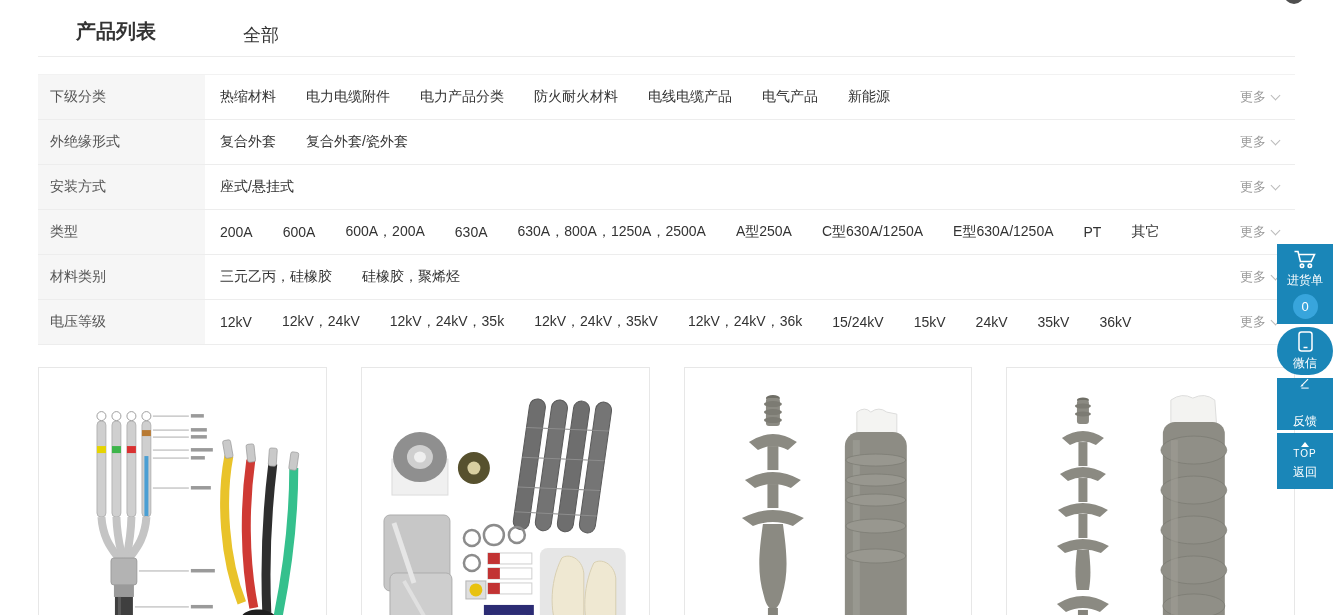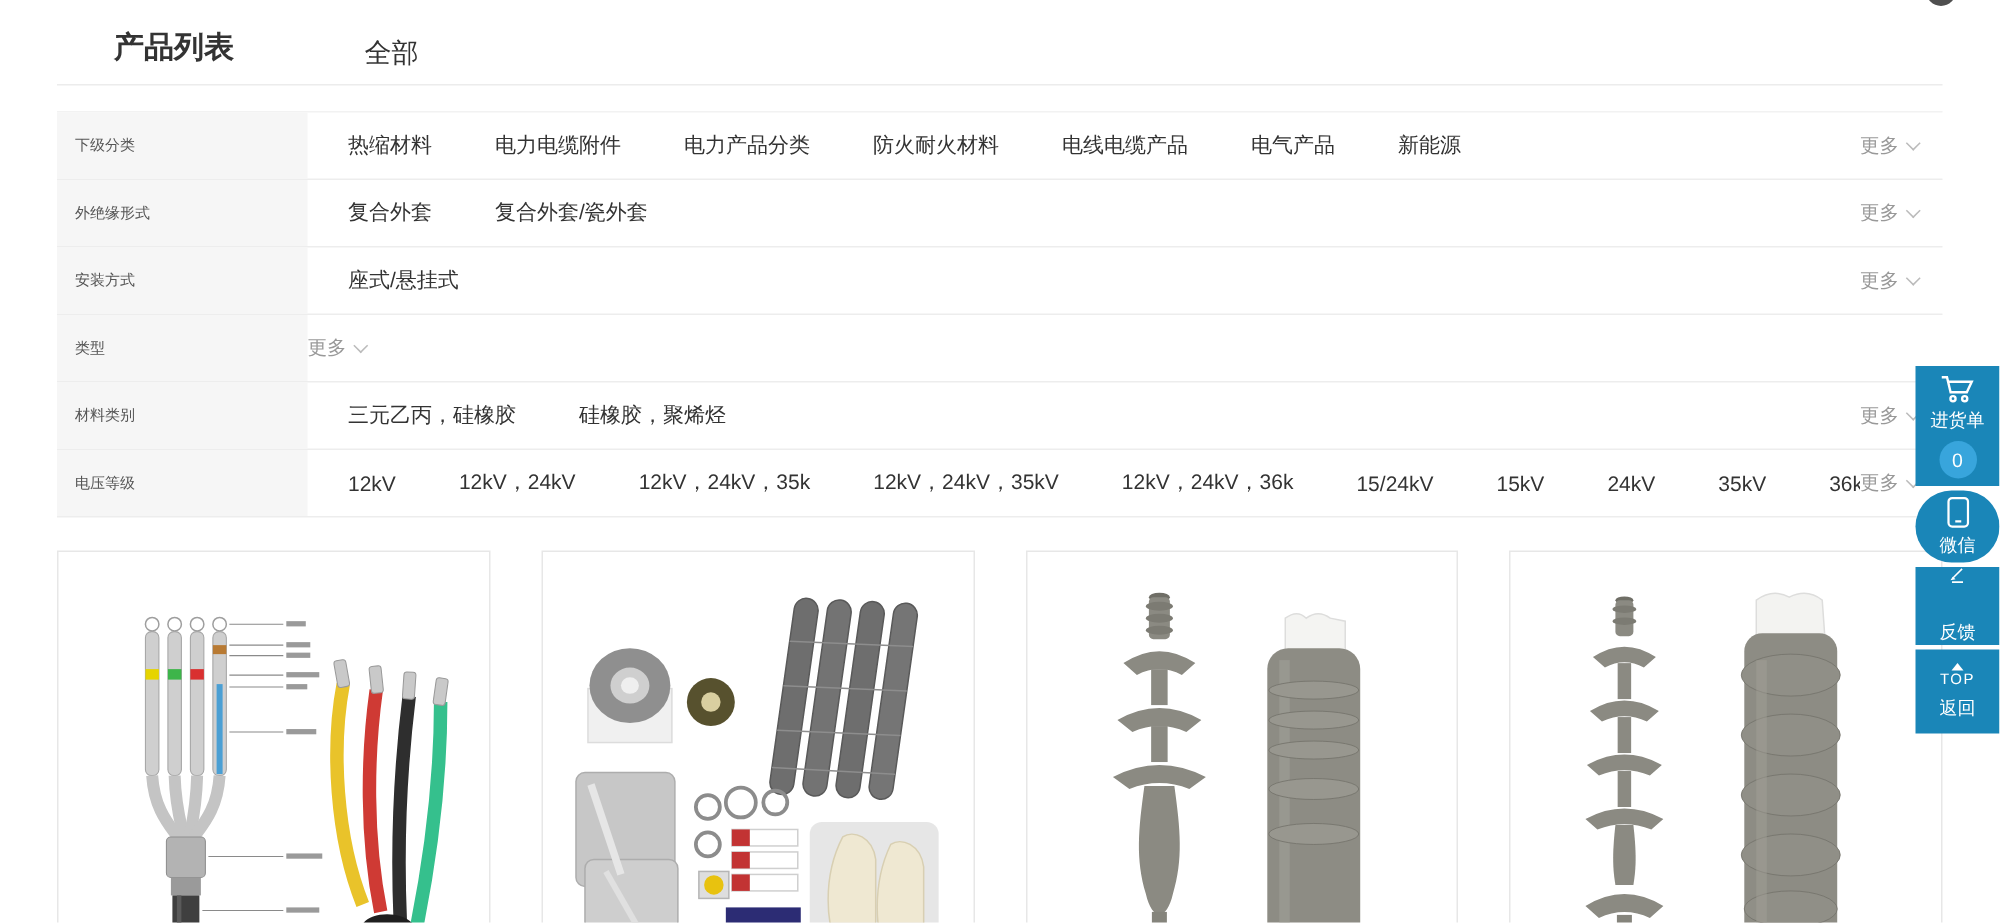--- a/index.html
+++ b/index.html
@@ -13,24 +13,24 @@
   .all-link { position:absolute; left:205px; top:23px; font-size:18px; color:#333; cursor:pointer; }
 
   
   .partial-circle { position:absolute; left:1284px; top:-16px; width:20px; height:20px;
                     border-radius:50%; background:#4f4f4f; }
 
   
   .filter-table { margin-top:17px; border-top:1px solid #f2f2f2; }
   .frow { display:flex; align-items:stretch; height:45px; border-bottom:1px solid #ededed; }
   .flabel { width:167px; flex:none; background:#f6f6f6; display:flex; align-items:center;
-            padding-left:12px; font-size:10px; color:#555; }
+            padding-left:12px; font-size:14px; color:#555; }
   .fopts { flex:1; display:flex; align-items:center; gap:30px; padding-left:15px;
            font-size:14px; color:#333; overflow:hidden; white-space:nowrap; }
-  .opt { cursor:pointer; flex:none;margin-left:12px; }
+  .opt { cursor:pointer; flex:none; }
   .fmore { flex:none; display:flex; align-items:center; padding-right:16px; color:#999;
            font-size:13px; cursor:pointer; }
   .chev { width:7px; height:7px; border-right:1px solid #bbb; border-bottom:1px solid #bbb;
           display:inline-block; transform:rotate(45deg); margin:-3px 0 0 6px; }
 
   
   .cards { display:flex; gap:34px; margin-top:22px; }
   .card { width:289px; height:330px; border:1px solid #e7e7e7; background:#fff;
           display:flex; justify-content:center; align-items:flex-start; overflow:hidden; cursor:pointer; }
 
@@ -93,20 +93,32 @@
           <span class="opt">座式/悬挂式</span>
         </div>
       <div class="fmore">
         <span>更多</span>
         <i class="chev"></i>
       </div>
     </div>
 
     <div class="frow">
       <div class="flabel">类型</div>
+      <div class="fopts">
+          <span class="opt">200A</span>
+          <span class="opt">600A</span>
+          <span class="opt">600A，200A</span>
+          <span class="opt">630A</span>
+          <span class="opt">630A，800A，1250A，2500A</span>
+          <span class="opt">A型250A</span>
+          <span class="opt">C型630A/1250A</span>
+          <span class="opt">E型630A/1250A</span>
+          <span class="opt">PT</span>
+          <span class="opt">其它</span>
+        </div>
       <div class="fmore">
         <span>更多</span>
         <i class="chev"></i>
       </div>
     </div>
 
     <div class="frow">
       <div class="flabel">材料类别</div>
       <div class="fopts">
           <span class="opt">三元乙丙，硅橡胶</span>

